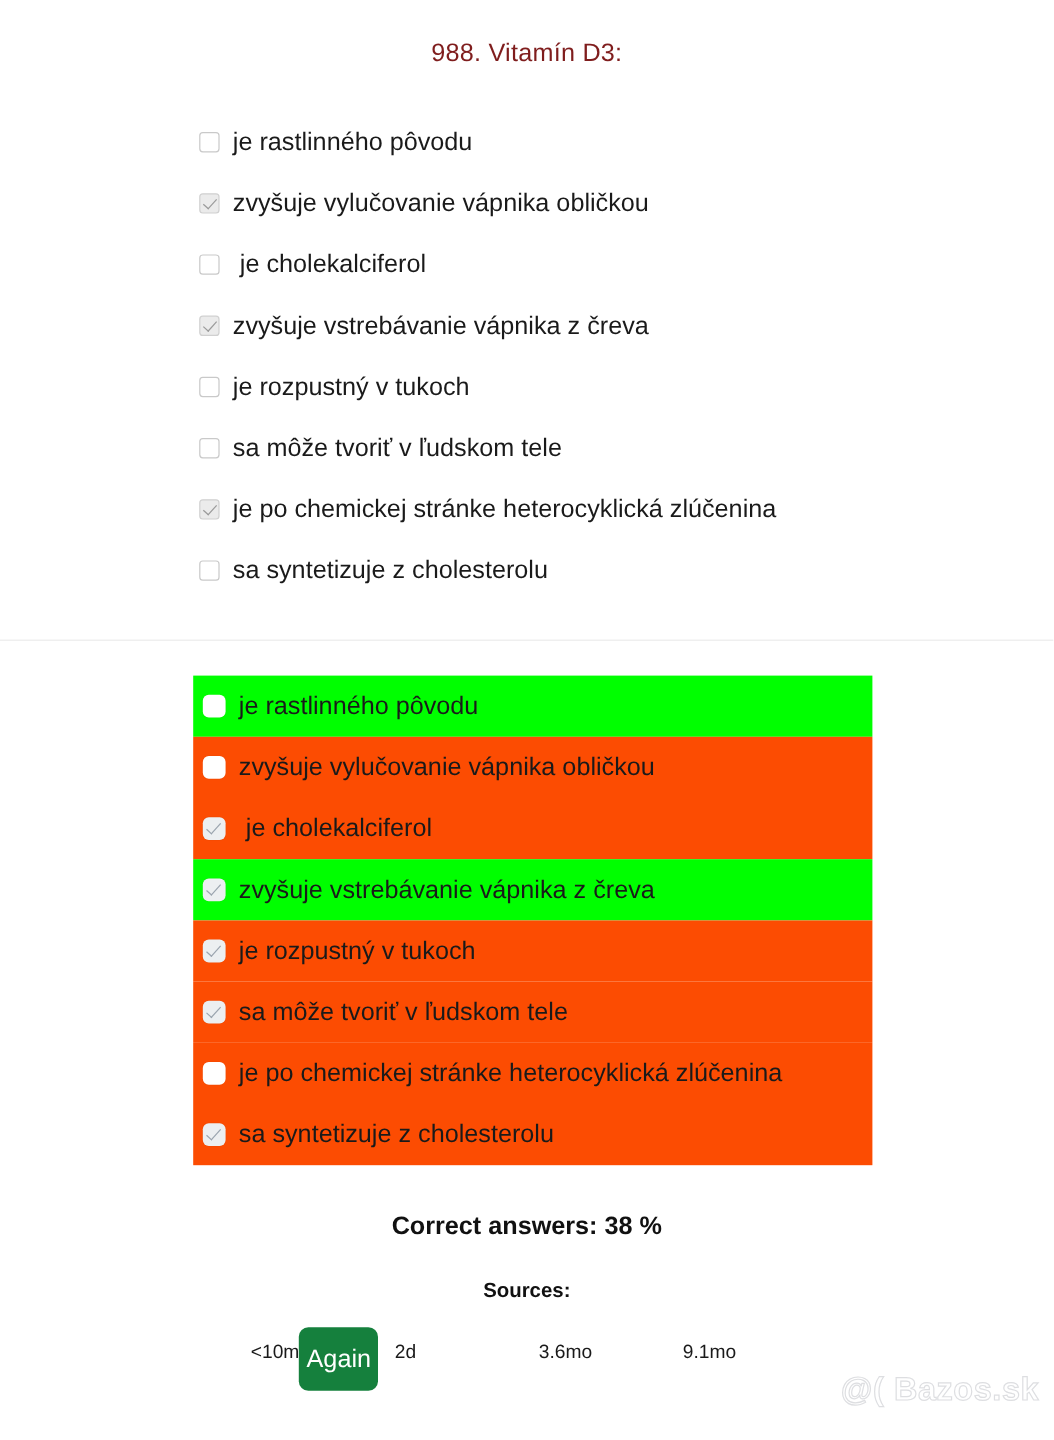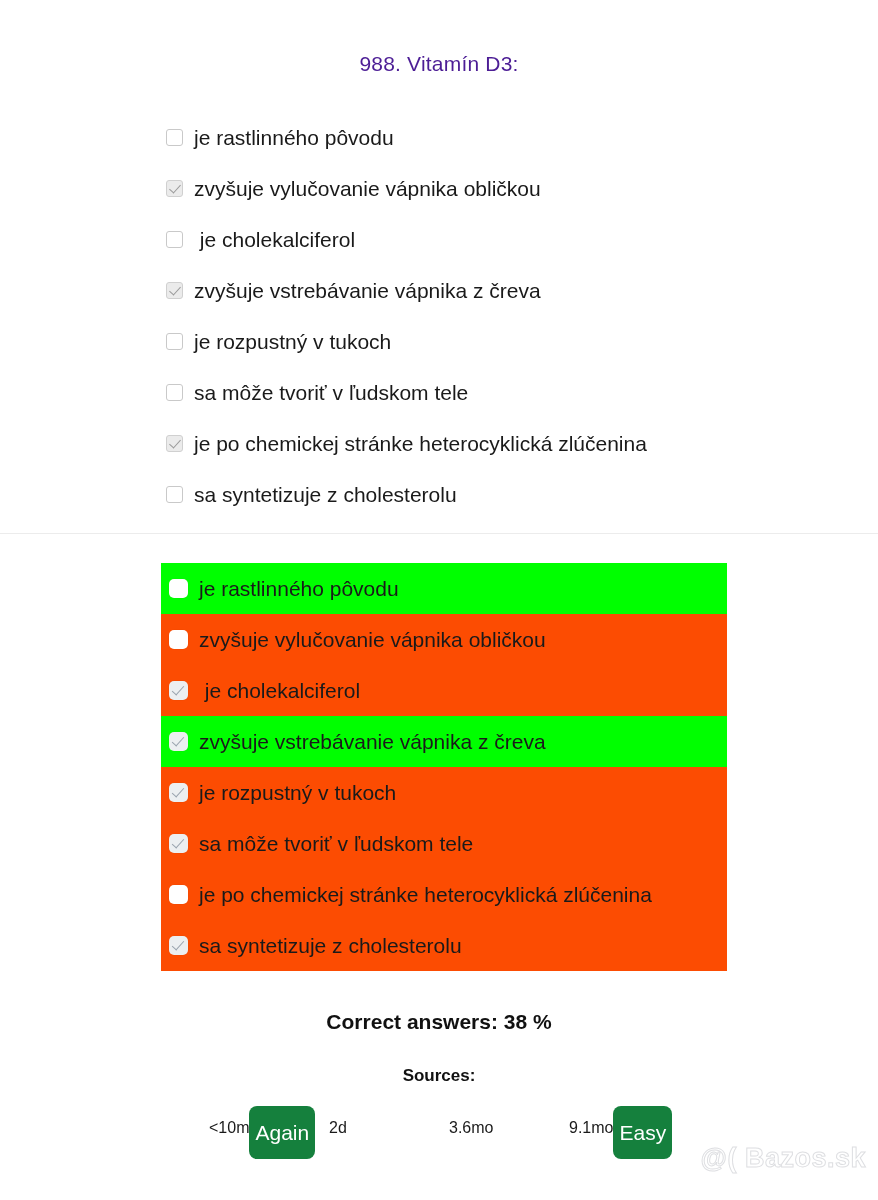--- a/index.html
+++ b/index.html
@@ -14,22 +14,22 @@
     font-family: "Liberation Sans", sans-serif;
     color: #000000;
     position: relative;
     overflow: hidden;
   }
 
   
   .question-title {
     text-align: center;
     font-size: 21px;
-    color: #4c1d95;
-    padding-top: 52px;
+    color: #7f1d1d;
+    padding-top: 33px;
     font-weight: 400;
     letter-spacing: .2px;
   }
 
   
   .options-list {
     margin-top: 36px;
     padding-left: 166px;
   }
   .option-row {
@@ -291,17 +291,16 @@
       <button class="grade-button">Again</button>
     </div>
     <div class="grade-item">
       <div class="grade-interval">2d</div>
     </div>
     <div class="grade-item">
       <div class="grade-interval">3.6mo</div>
     </div>
     <div class="grade-item">
       <div class="grade-interval">9.1mo</div>
-      <button class="grade-button">Easy</button>
     </div>
   </div>
 
 <div class="watermark">@( Bazos.sk</div>
 
 </body></html>

